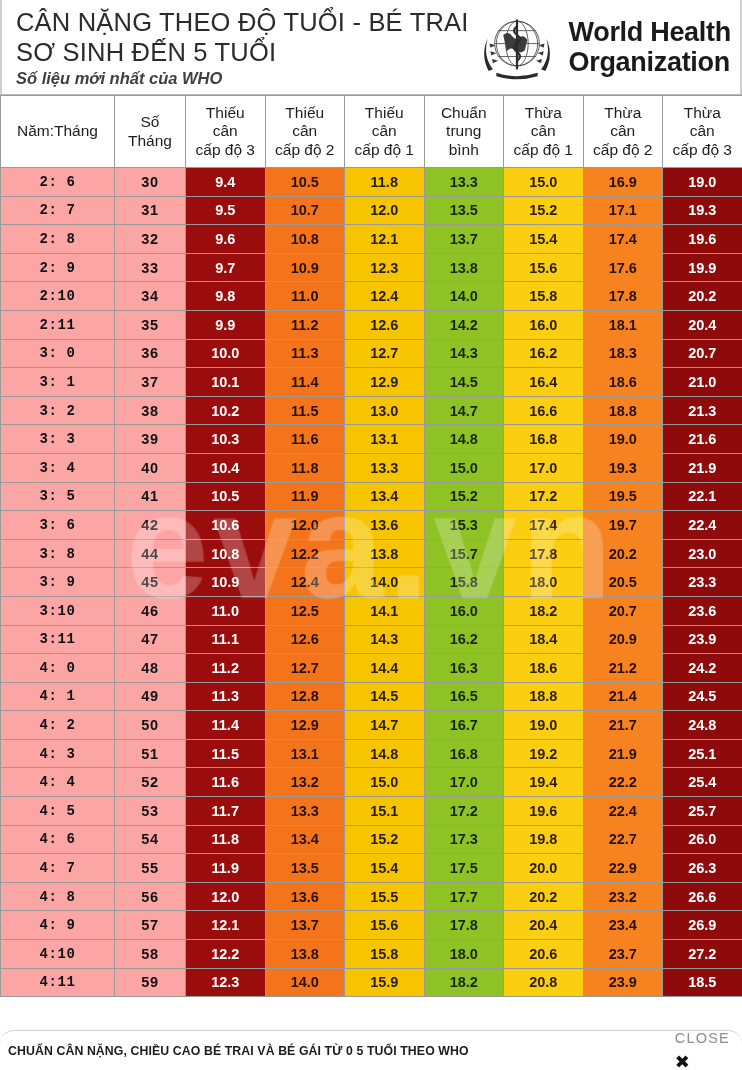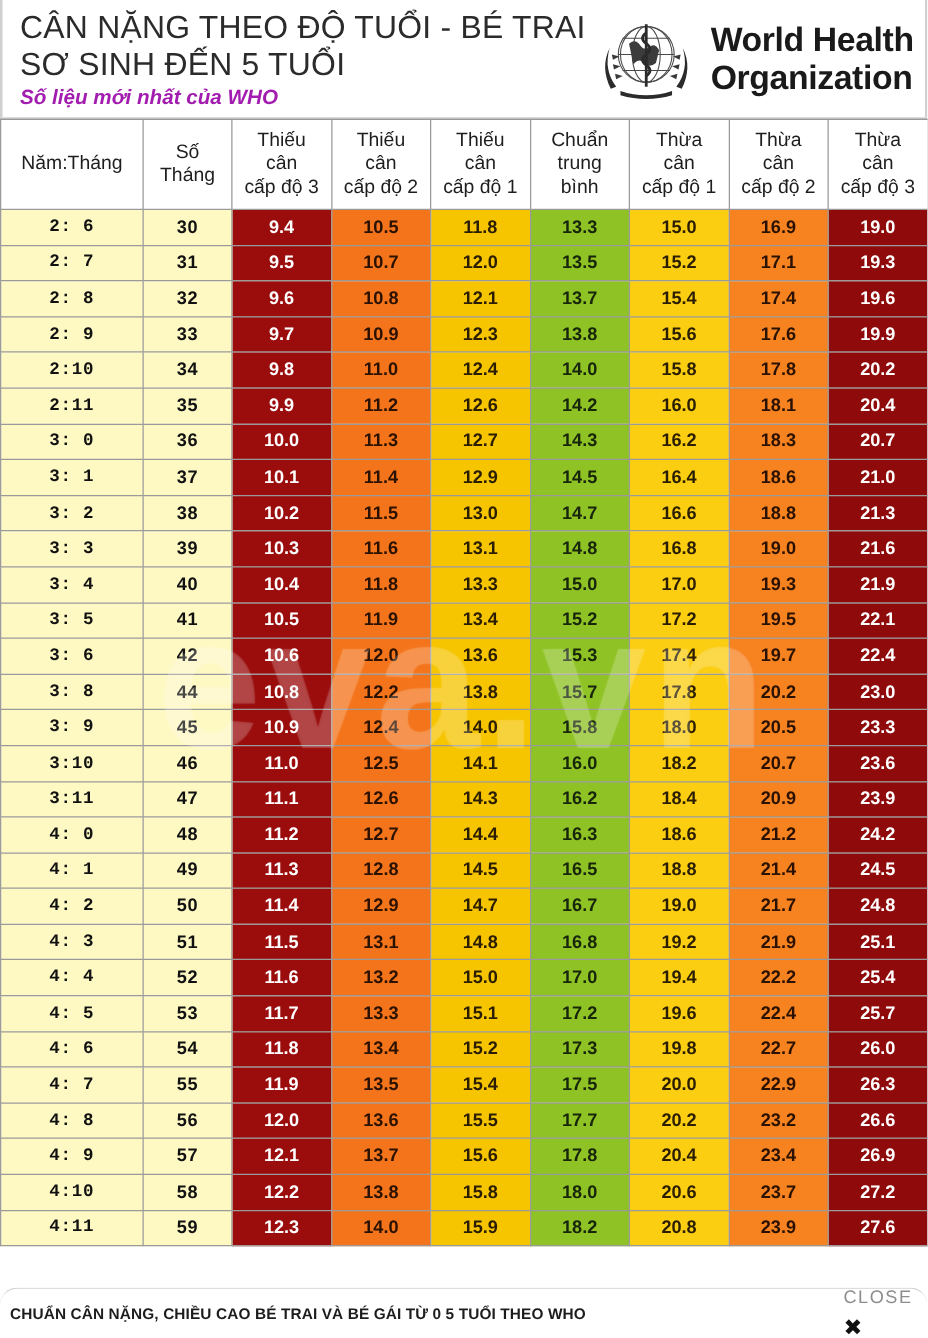--- a/index.html
+++ b/index.html
@@ -36,21 +36,21 @@
     letter-spacing: .2px;
     color: #2b2b2b;
     white-space: nowrap;
     font-weight: 400;
   }
   .subtitle {
     margin-top: 2px;
     font-size: 16.5px;
     font-style: italic;
     font-weight: bold;
-    color: #a21caf;
+    color: #404040;
     white-space: nowrap;
   }
   .header-right {
     flex: 1 1 auto;
     display: flex;
     align-items: center;
     gap: 8px;
     padding-left: 4px;
     border-right: 2px solid #cfcfcf;
   }
@@ -85,21 +85,21 @@
     padding: 1px 2px;
   }
   thead th.hdr-wrap { white-space: pre-line; }
   tbody td {
     height: 28.6px;
     font-size: 14.5px;
     font-weight: bold;
     padding: 0;
   }
   td.c-label, td.c-months {
-    background: #fef9c3;
+    background: #fca5a5;
     color: #111111;
     letter-spacing: .6px;
   }
   td.c-label { font-family: "Liberation Mono", "DejaVu Sans Mono", monospace; font-size: 14px; }
   
   td.sev-under3 { background: #9b0d0d; color: #ffffff; }
   td.sev-under2 { background: #f4741b; color: #2a1100; }
   td.sev-under1 { background: #f6c500; color: #2a1d00; }
   td.sev-normal { background: #8fc325; color: #17250a; }
   td.sev-over1  { background: #fbce12; color: #2a1d00; }
@@ -561,21 +561,21 @@
           </tr>
           <tr>
             <td class="c-label">4:11</td>
             <td class="c-months">59</td>
             <td class="sev-under3">12.3</td>
             <td class="sev-under2">14.0</td>
             <td class="sev-under1">15.9</td>
             <td class="sev-normal">18.2</td>
             <td class="sev-over1">20.8</td>
             <td class="sev-over2">23.9</td>
-            <td class="sev-over3">27.6</td>
+            <td class="sev-over3">18.5</td>
           </tr>
         </tbody>
     </table>
   </div>
 
   <div class="footer">
     <div class="footer-caption">CHUẨN CÂN NẶNG, CHIỀU CAO BÉ TRAI VÀ BÉ GÁI TỪ 0 5 TUỔI THEO WHO</div>
     <div class="close-btn">
       <span>CLOSE</span>
       <span class="close-x">✖</span>

